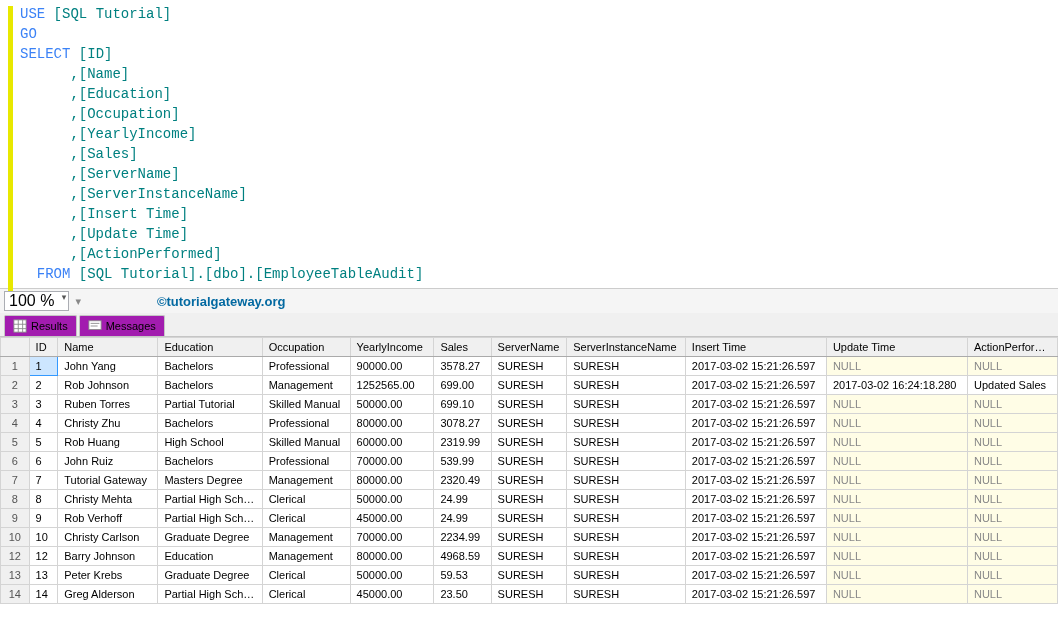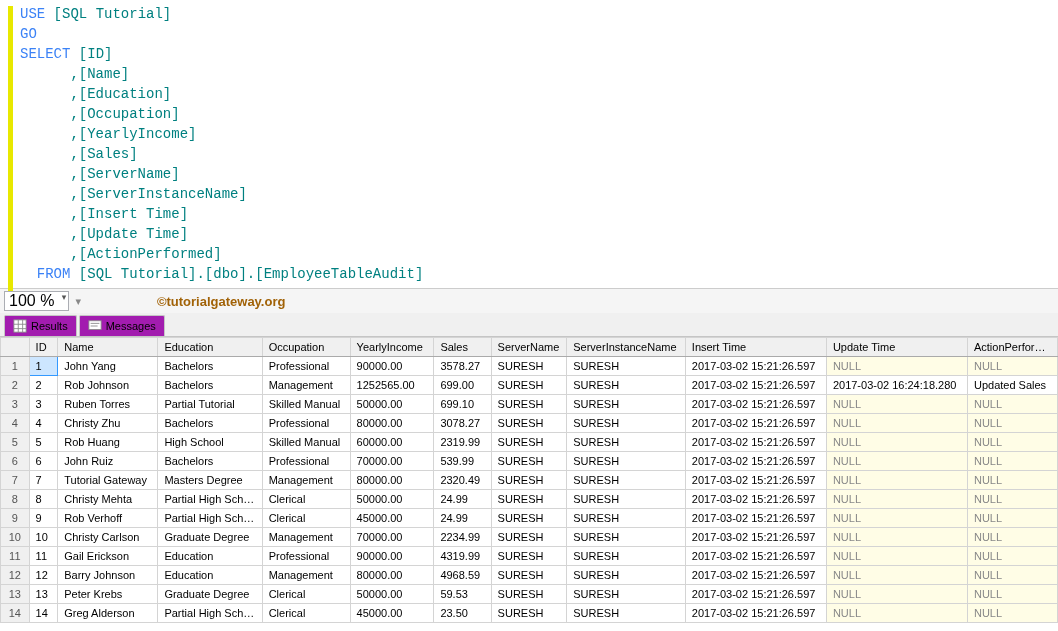--- a/index.html
+++ b/index.html
@@ -12,21 +12,21 @@
 
 .code-line { white-space: pre; }
 .kw { color: #3b82f6; }
 .obj { color: #008080; }
 .blk { color: #000; }
 .cursor { display:inline-block; width:1px; height:15px; background:#000; vertical-align:middle; }
 
 .zoom-bar { font-family: 'Segoe UI', Tahoma, sans-serif; font-size: 11px; padding: 2px 4px; border-top: 1px solid #ccc; background: #f5f5f5; display:flex; align-items:center; gap:6px;}
 .zoom-combo { border:1px solid #abadb3; background:#fff; padding:0 14px 0 4px; position:relative; font-size:16px;}
 .zoom-combo::after { content:'▾'; position:absolute; right:2px; top:0; font-size:9px; color:#555;}
-.watermark { color:#a16207; font-weight:bold; font-size:13px; margin-left:70px;}
+.watermark { color:#0369a1; font-weight:bold; font-size:13px; margin-left:70px;}
 
 .tabs-bar { display:flex; align-items:center; gap:0; background:#f0f0f0; border-bottom:1px solid #c5c5c5; font-family:'Segoe UI', Tahoma, sans-serif; font-size:11px; padding:2px 4px 0 4px;}
 .tab { display:flex; align-items:center; gap:4px; padding:3px 8px; background:#a21caf; border:1px solid #c5c5c5; border-bottom:none; margin-right:2px; border-radius:2px 2px 0 0;}
 .tab svg { width:14px; height:14px; }
 
 .grid-wrap { font-family:'Segoe UI', Tahoma, sans-serif; font-size:11px; }
 table { border-collapse: collapse; width: 100%; table-layout: fixed; }
 th, td { border: 1px solid #d4d4d4; padding: 3px 6px; text-align: left; white-space: nowrap; overflow: hidden; text-overflow: ellipsis; font-size:11px;}
 th { background: #f0f0f0; font-weight: normal; border-bottom:1px solid #aaa; }
 td.row-hdr, th.corner { background:#f0f0f0; text-align:center; color:#555; }
@@ -262,34 +262,20 @@
           <td>Management</td>
           <td>70000.00</td>
           <td>2234.99</td>
           <td>SURESH</td>
           <td>SURESH</td>
           <td>2017-03-02 15:21:26.597</td>
           <td class="nullish">NULL</td>
           <td class="nullish">NULL</td>
         </tr>
         <tr>
-          <td class="row-hdr">11</td>
-          <td>11</td>
-          <td>Gail Erickson</td>
-          <td>Education</td>
-          <td>Professional</td>
-          <td>90000.00</td>
-          <td>4319.99</td>
-          <td>SURESH</td>
-          <td>SURESH</td>
-          <td>2017-03-02 15:21:26.597</td>
-          <td class="nullish">NULL</td>
-          <td class="nullish">NULL</td>
-        </tr>
-        <tr>
           <td class="row-hdr">12</td>
           <td>12</td>
           <td>Barry Johnson</td>
           <td>Education</td>
           <td>Management</td>
           <td>80000.00</td>
           <td>4968.59</td>
           <td>SURESH</td>
           <td>SURESH</td>
           <td>2017-03-02 15:21:26.597</td>

